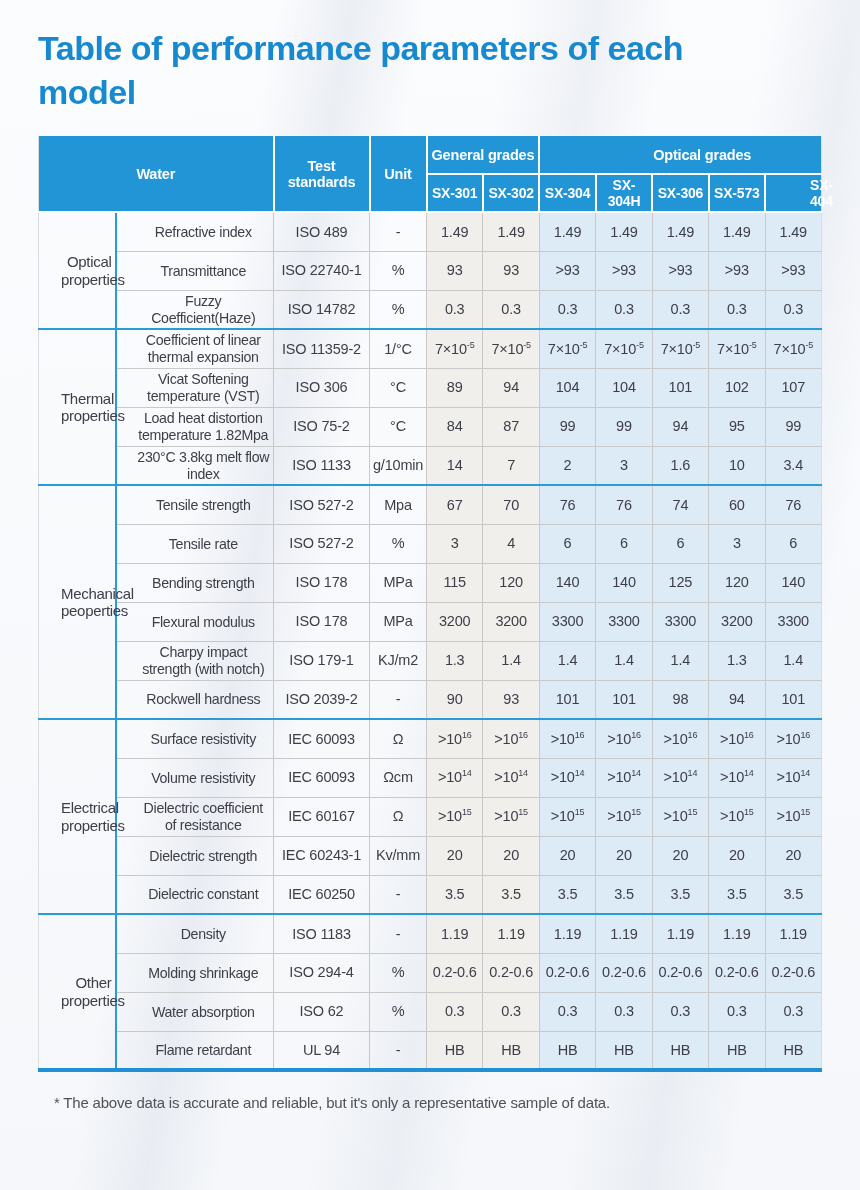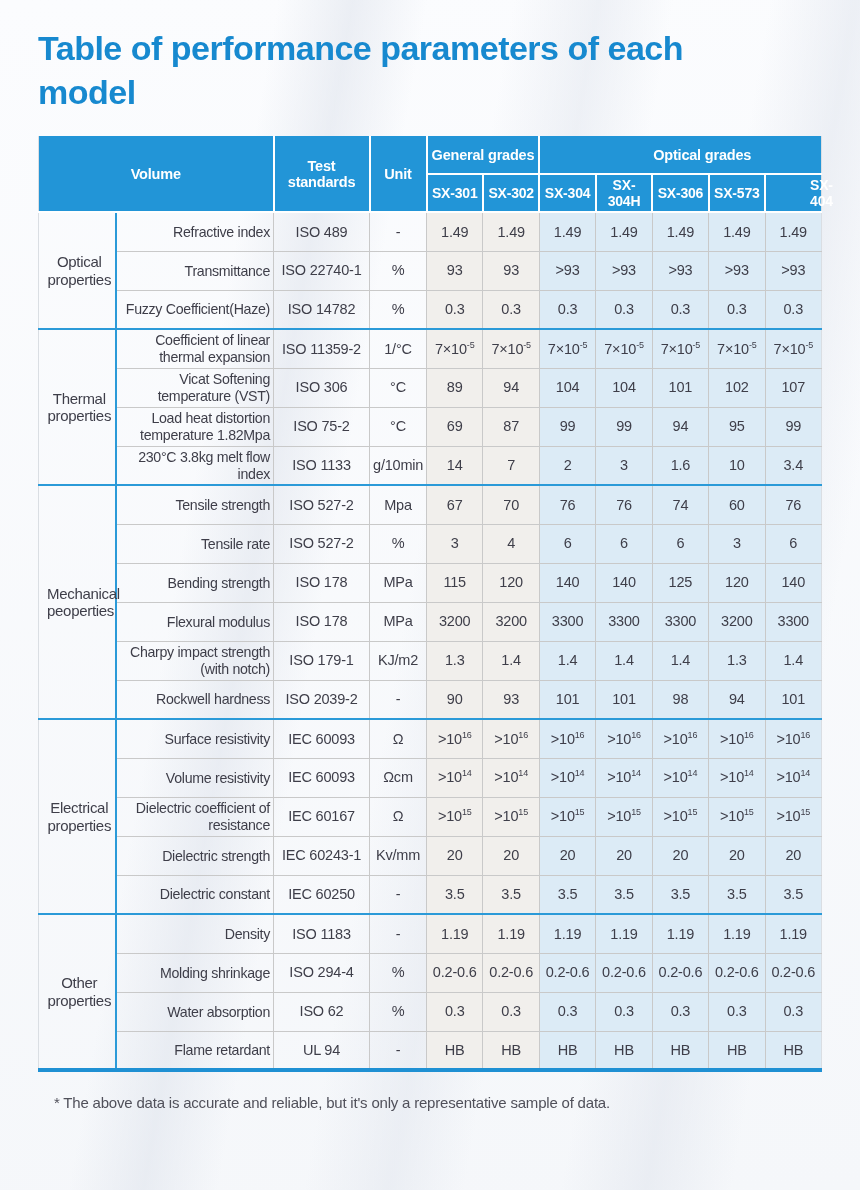--- a/index.html
+++ b/index.html
@@ -65,28 +65,28 @@
     height:39px;
     padding:2px 3px;
     font-size:14.5px;
     text-align:center;
     vertical-align:middle;
     line-height:1.18;
     border-top:1px solid var(--border-gray);
     letter-spacing:-0.2px;
   }
   tbody td.group-cell{
-    text-align:center;
-    padding-left:8px;
+    text-align:right;
+    padding-left:22px;
     font-size:15px;
     letter-spacing:-0.3px;
   }
   tbody td.item-cell{
-    text-align:right;
-    padding-left:4px;
+    text-align:center;
+    padding-left:20px;
     font-size:14.2px;
     letter-spacing:-0.3px;
     border-left:2px solid var(--divider-blue);
   }
   tbody td.standard-cell,
   tbody td.unit-cell,
   tbody td.val{
     border-left:1px solid var(--border-gray);
   }
   tbody td.item-cell{border-left:2px solid var(--divider-blue);}
@@ -116,21 +116,21 @@
       <col>
         <col>
         <col>
         <col>
         <col>
         <col>
         <col>
     </colgroup>
     <thead>
       <tr class="groups-row">
-        <th colspan="2" rowspan="2">Volume</th>
+        <th colspan="2" rowspan="2">Water</th>
         <th rowspan="2">Test standards</th>
         <th rowspan="2">Unit</th>
         <th colspan="2">General grades</th>
         <th colspan="5">Optical grades</th>
       </tr>
       <tr class="models-row" id="model-row">
           <th class="model-h">SX-301</th>
           <th class="model-h">SX-302</th>
           <th class="model-h">SX-304</th>
           <th class="model-h">SX-304H</th>
@@ -199,21 +199,21 @@
           <td class="val o">104</td>
           <td class="val o">104</td>
           <td class="val o">101</td>
           <td class="val o">102</td>
           <td class="val o">107</td>
         </tr>
         <tr>
           <td class="item-cell">Load heat distortion temperature 1.82Mpa</td>
           <td class="standard-cell">ISO 75-2</td>
           <td class="unit-cell">°C</td>
-          <td class="val g">69</td>
+          <td class="val g">84</td>
           <td class="val g">87</td>
           <td class="val o">99</td>
           <td class="val o">99</td>
           <td class="val o">94</td>
           <td class="val o">95</td>
           <td class="val o">99</td>
         </tr>
         <tr>
           <td class="item-cell">230°C 3.8kg melt flow index</td>
           <td class="standard-cell">ISO 1133</td>

